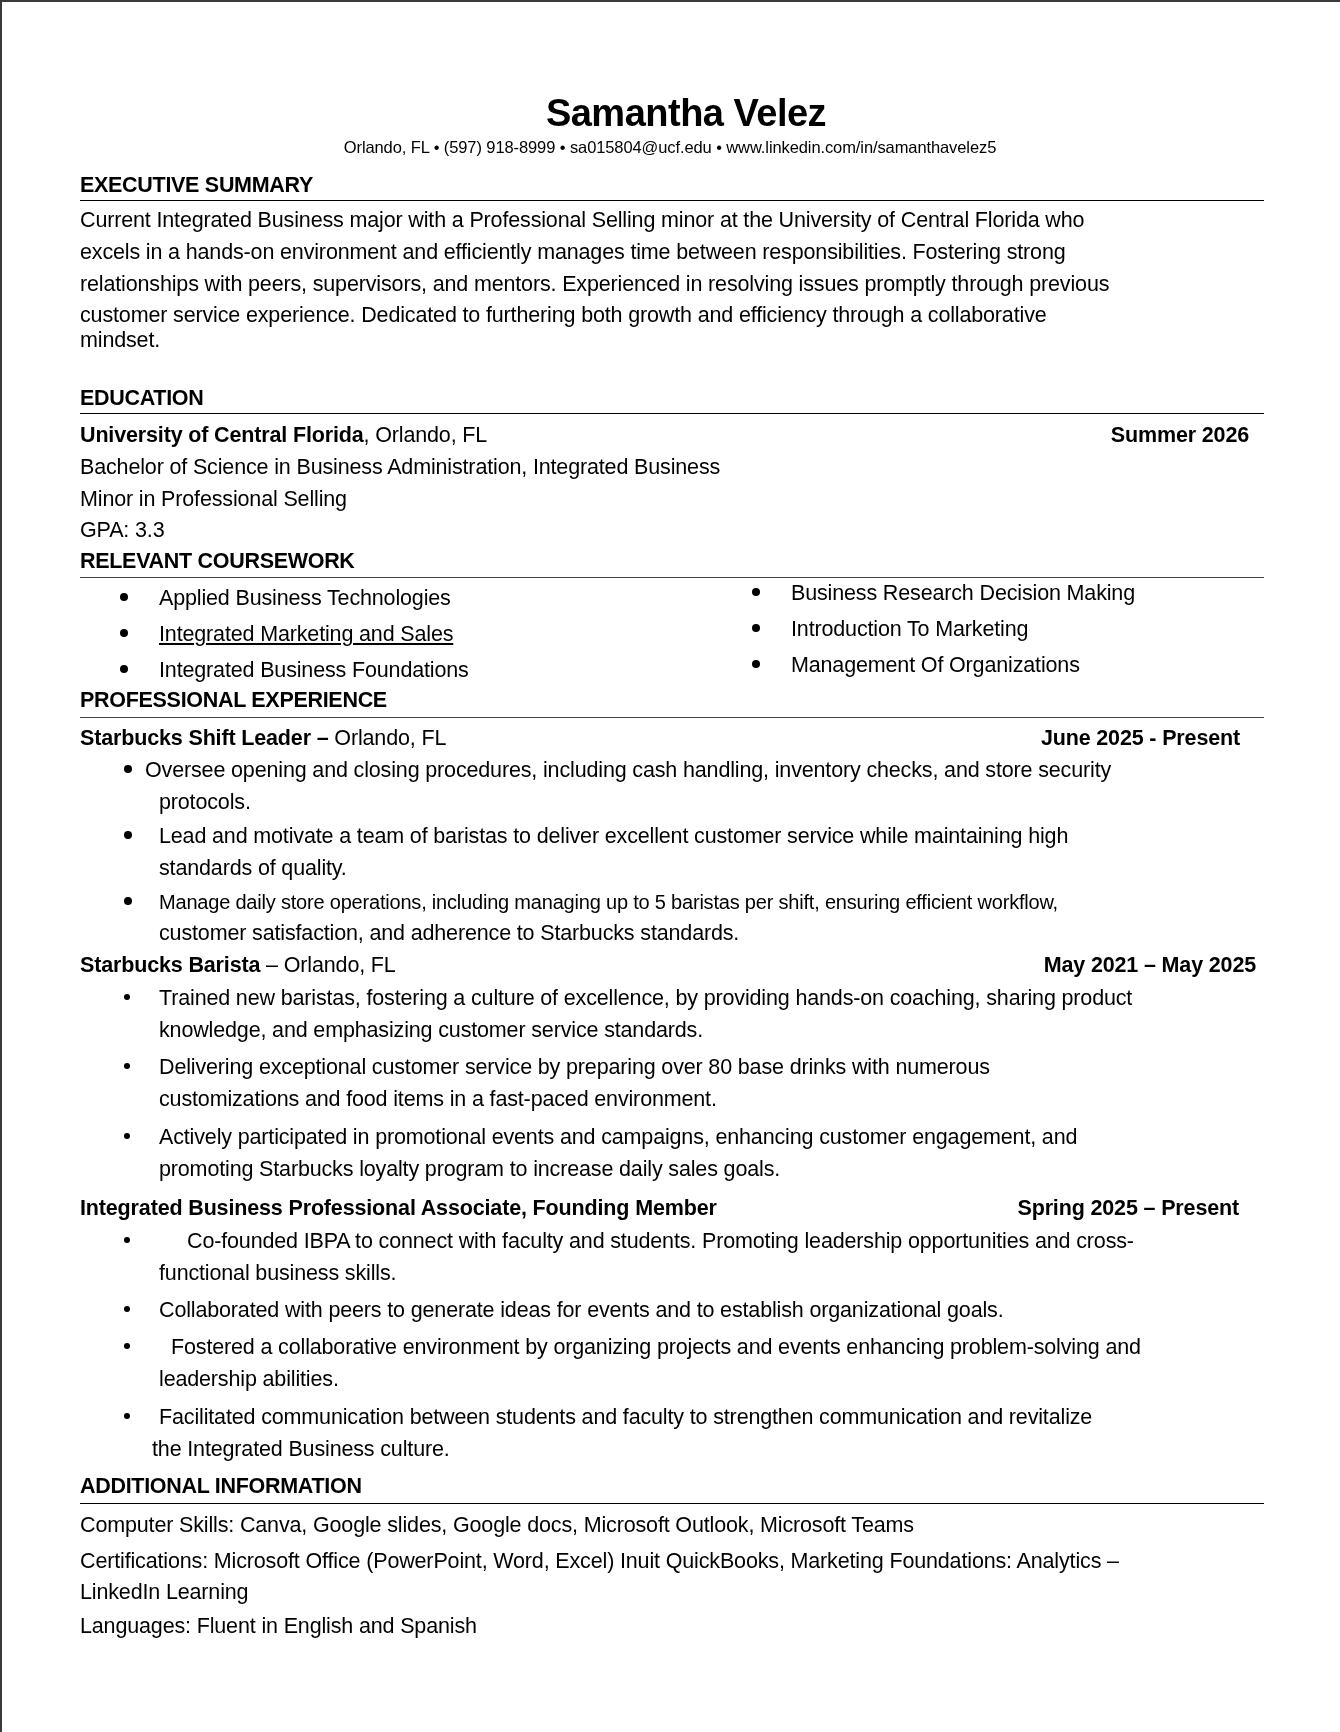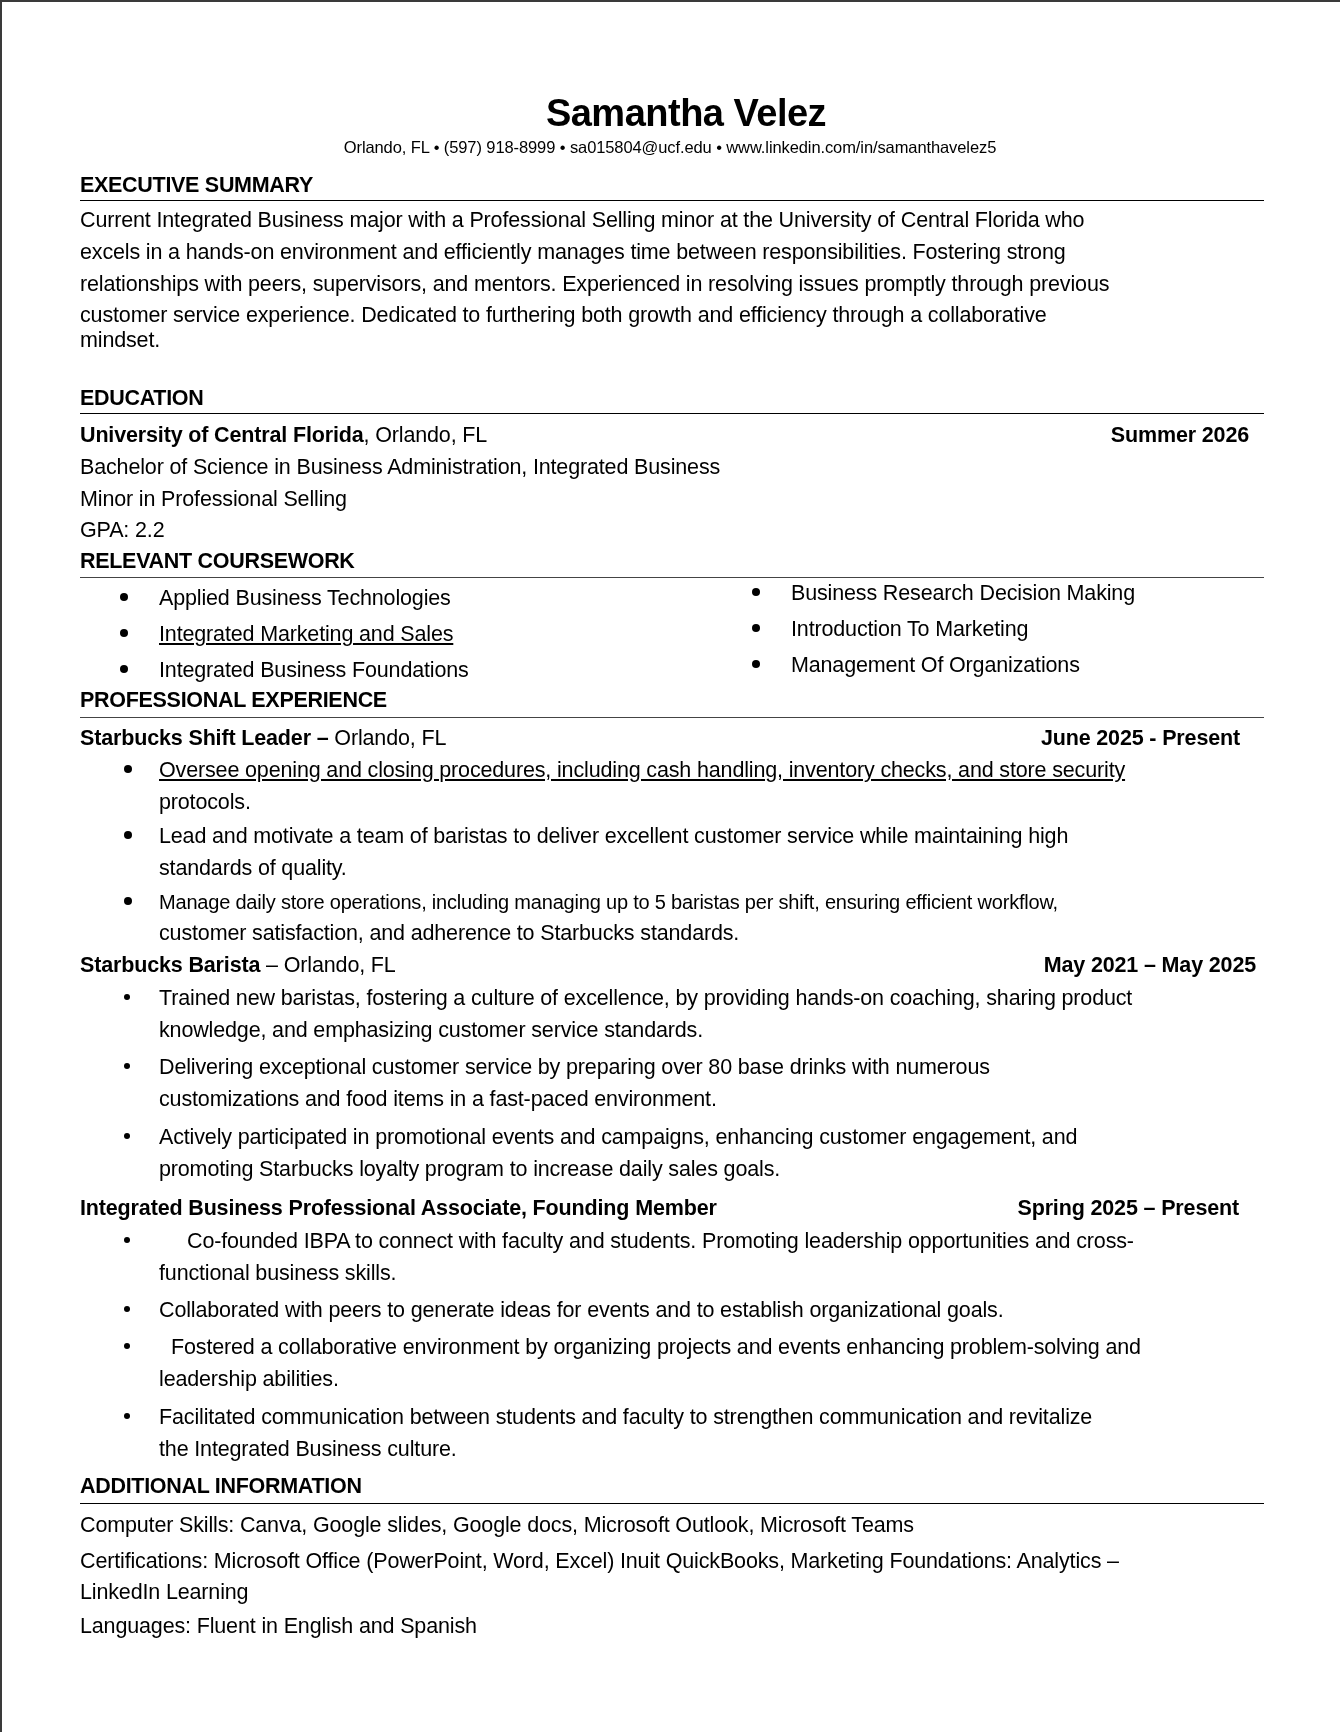--- a/index.html
+++ b/index.html
@@ -44,21 +44,21 @@
 </div>
 
 <div class="ln heading" style="top:388px;">EDUCATION</div>
 <div class="rule" style="top:413px;"></div>
 <div class="ln base" style="left:80px; top:425px;">
   <span class="bold">University of Central Florida</span><span>, Orlando, FL</span>
 </div>
 <div class="ln base bold right" style="left:900px; width:349px; top:425px;">Summer 2026</div>
 <div class="ln base" style="left:80px; top:457px;">Bachelor of Science in Business Administration, Integrated Business</div>
 <div class="ln base" style="left:80px; top:489px;">Minor in Professional Selling</div>
-<div class="ln base" style="left:80px; top:520px;">GPA: 2.2</div>
+<div class="ln base" style="left:80px; top:520px;">GPA: 3.3</div>
 
 <div class="ln heading" style="top:551px;">RELEVANT COURSEWORK</div>
 <div class="rule gray" style="top:577px;"></div>
 <div>
   <div class="bullet" style="left:120px; top:593px;"></div>
   <div class="ln base" style="left:159px; top:588px;">Applied Business Technologies</div>
   <div class="bullet" style="left:120px; top:629px;"></div>
   <div class="ln base" style="left:159px; top:624px;text-decoration:underline;">Integrated Marketing and Sales</div>
   <div class="bullet" style="left:120px; top:665px;"></div>
   <div class="ln base" style="left:159px; top:660px;">Integrated Business Foundations</div>
@@ -75,21 +75,21 @@
 <div class="ln heading" style="top:690px;">PROFESSIONAL EXPERIENCE</div>
 <div class="rule gray" style="top:717px;"></div>
 
 <div>
   <div class="ln base" style="left:80px; top:728px;">
     <span class="bold">Starbucks Shift Leader –</span><span> Orlando, FL</span>
   </div>
   <div class="ln base bold right" style="left:900px; width:340px; top:728px;">June 2025 - Present</div>
 
   <div class="bullet" style="left:124px; top:765px;"></div>
-  <div class="ln base" style="left:159px; top:760px;text-decoration:underline;">Oversee opening and closing procedures, including cash handling, inventory checks, and store security</div>
+  <div class="ln base" style="left:145px; top:760px;">Oversee opening and closing procedures, including cash handling, inventory checks, and store security</div>
   <div class="ln base" style="left:159px; top:792px;">protocols.</div>
 
   <div class="bullet" style="left:124px; top:831px;"></div>
   <div class="ln base" style="left:159px; top:826px;">Lead and motivate a team of baristas to deliver excellent customer service while maintaining high</div>
   <div class="ln base" style="left:159px; top:858px;">standards of quality.</div>
 
   <div class="bullet" style="left:124px; top:897px;"></div>
   <div class="ln small" style="left:159px; top:892px;">Manage daily store operations, including managing up to 5 baristas per shift, ensuring efficient workflow,</div>
   <div class="ln base" style="left:159px; top:923px;">customer satisfaction, and adherence to Starbucks standards.</div>
 </div>
@@ -123,21 +123,21 @@
 
   <div class="bullet sm" style="left:124px; top:1306px;"></div>
   <div class="ln base" style="left:159px; top:1300px;">Collaborated with peers to generate ideas for events and to establish organizational goals.</div>
 
   <div class="bullet sm" style="left:124px; top:1343px;"></div>
   <div class="ln base" style="left:159px; top:1337px;margin-left:12px;">Fostered a collaborative environment by organizing projects and events enhancing problem-solving and</div>
   <div class="ln base" style="left:159px; top:1369px;">leadership abilities.</div>
 
   <div class="bullet sm" style="left:124px; top:1413px;"></div>
   <div class="ln base" style="left:159px; top:1407px;">Facilitated communication between students and faculty to strengthen communication and revitalize</div>
-  <div class="ln base" style="left:159px; top:1439px;">the Integrated Business culture.</div>
+  <div class="ln base" style="left:152px; top:1439px;">the Integrated Business culture.</div>
 </div>
 
 <div class="ln heading" style="top:1476px;">ADDITIONAL INFORMATION</div>
 <div class="rule" style="top:1503px;"></div>
 <div class="ln base" style="left:80px; top:1515px;">Computer Skills: Canva, Google slides, Google docs, Microsoft Outlook, Microsoft Teams</div>
 <div class="ln base" style="left:80px; top:1551px;">Certifications: Microsoft Office (PowerPoint, Word, Excel) Inuit QuickBooks, Marketing Foundations: Analytics –</div>
 <div class="ln base" style="left:80px; top:1582px;">LinkedIn Learning</div>
 <div class="ln base" style="left:80px; top:1616px;">Languages: Fluent in English and Spanish</div>
 
 </body></html>

